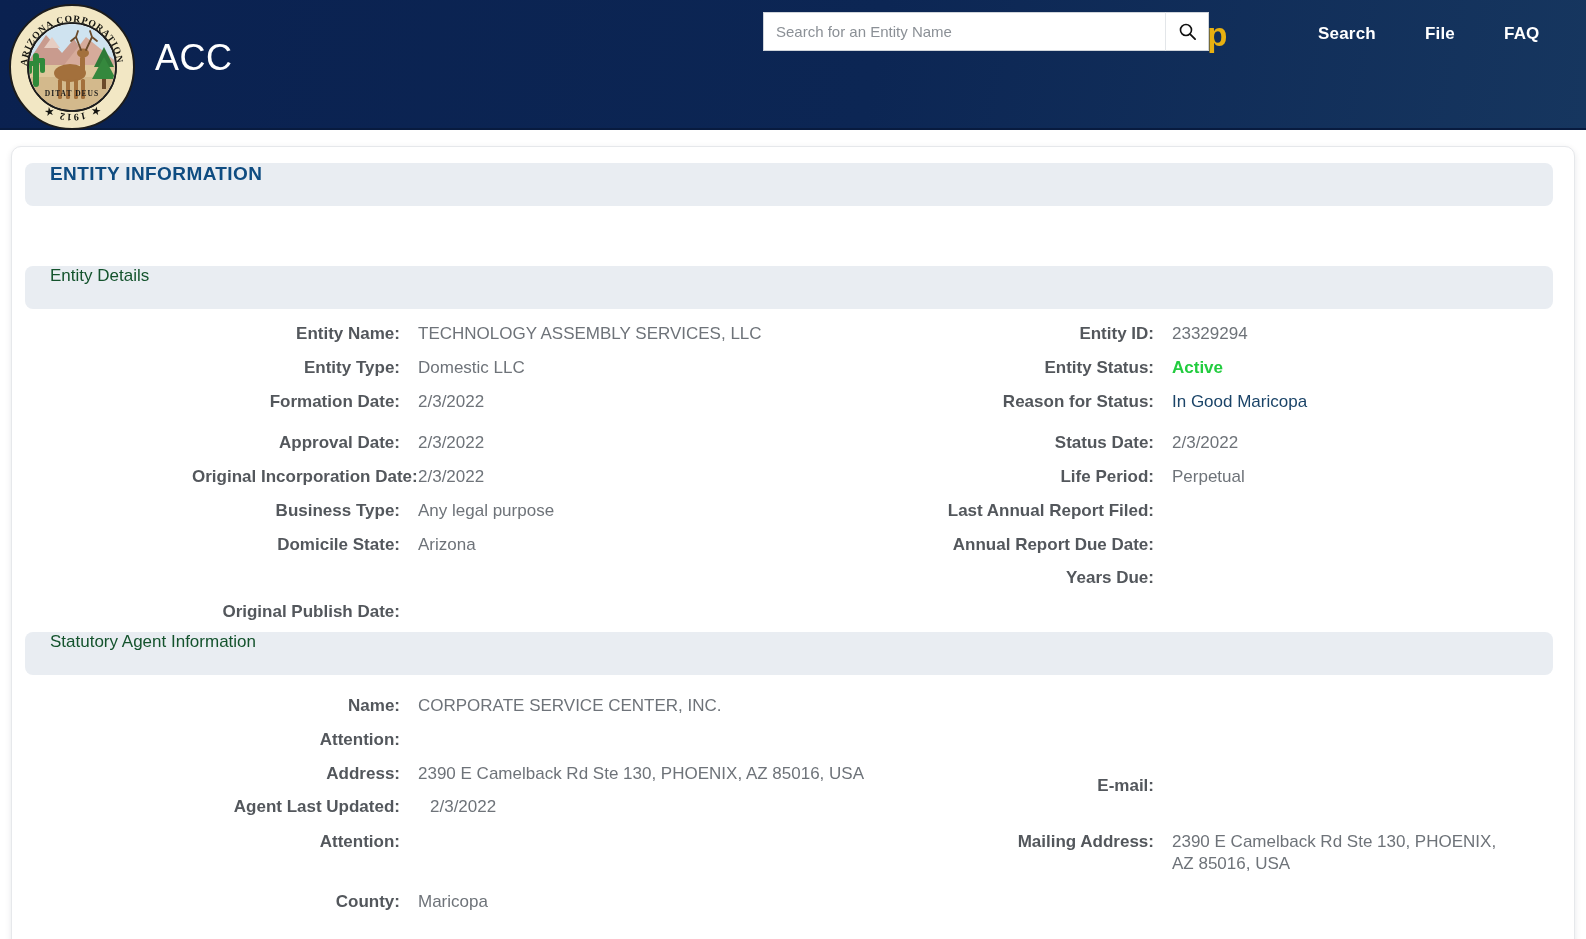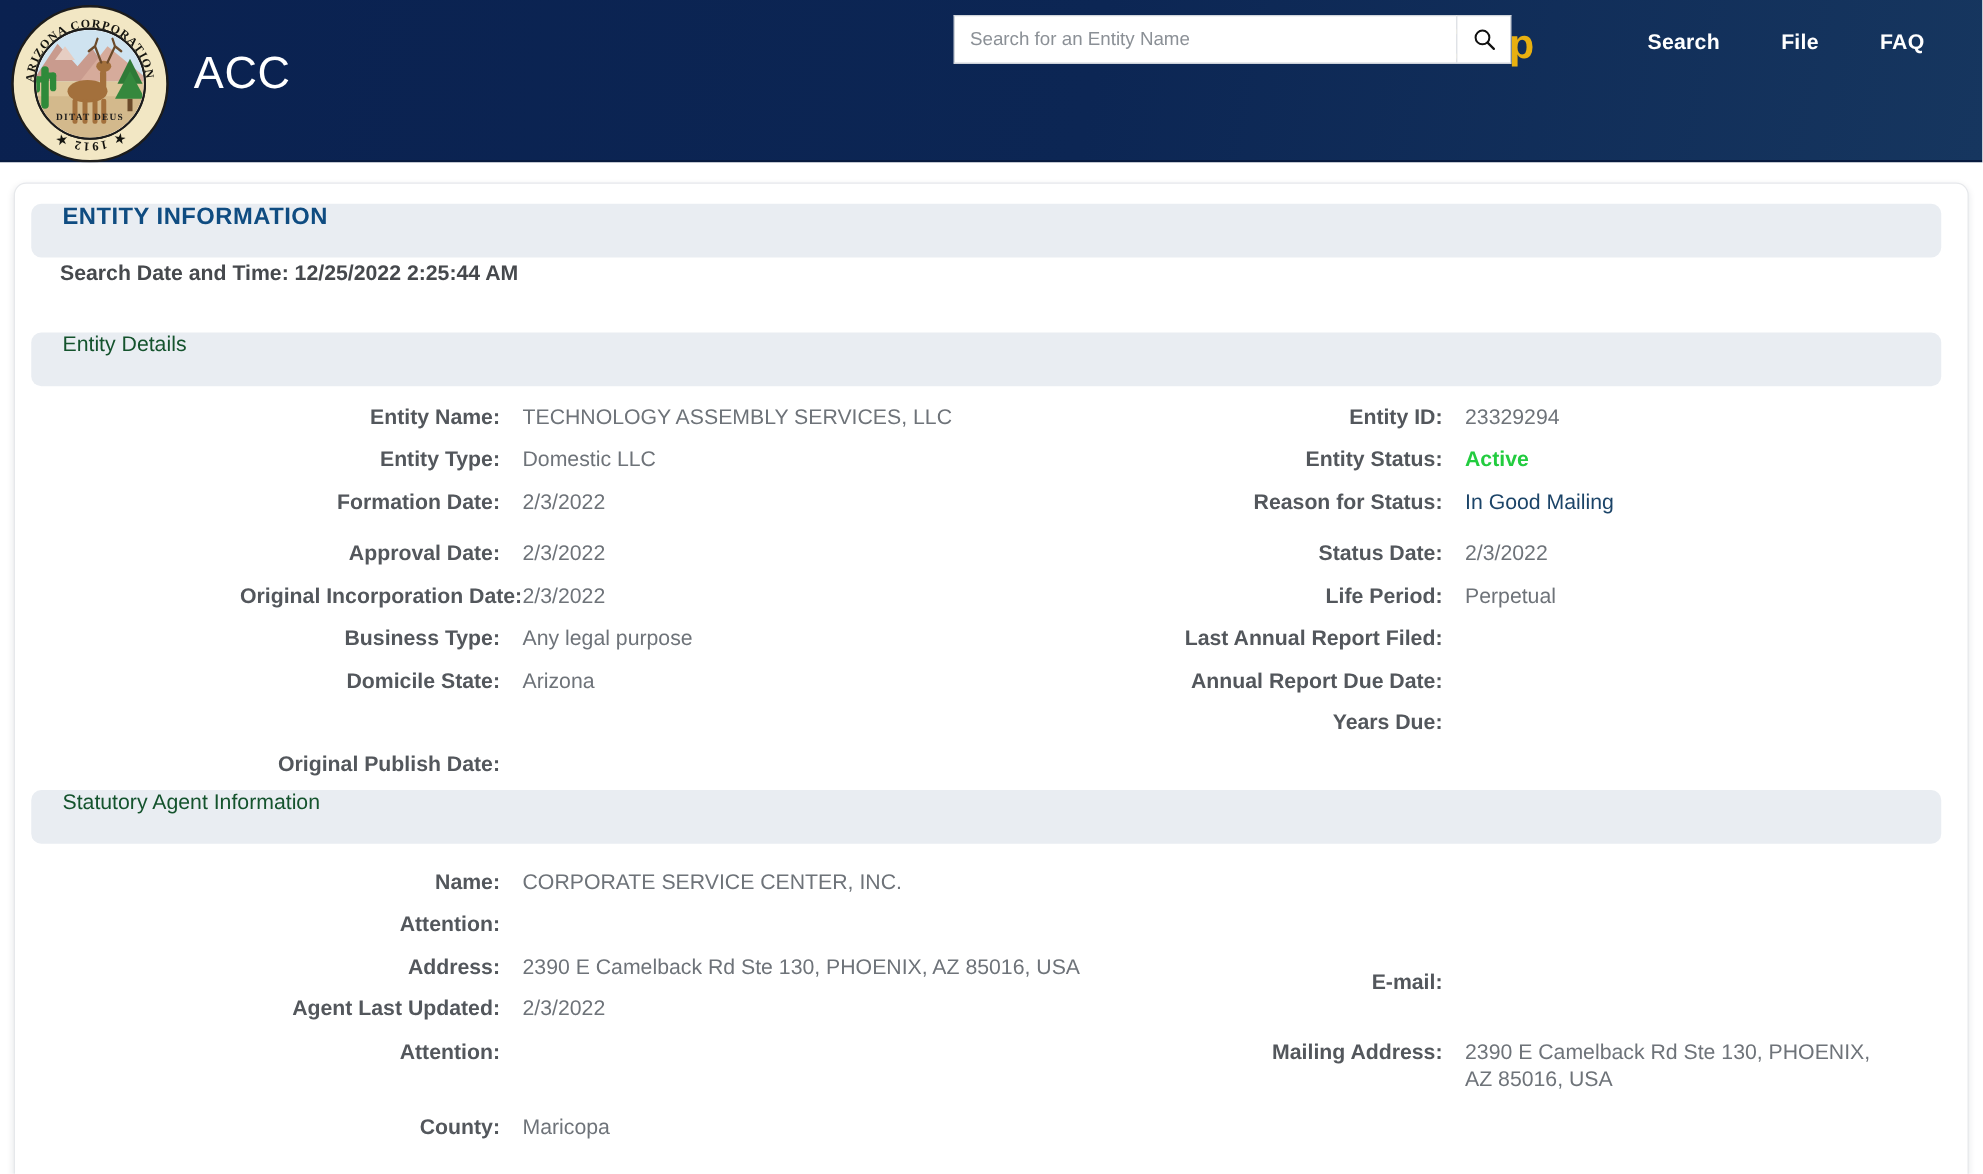--- a/index.html
+++ b/index.html
@@ -291,21 +291,20 @@
   </nav>
 </div>
 
 <div class="page-body">
   <div class="card">
 
     <div class="band" style="top:16px;">
       <span class="band-title">ENTITY INFORMATION</span>
     </div>
 
-    <div class="search-meta" style="left:36px; top:62px; position:absolute;">Search Date and Time: 12/25/2022 2:25:44 AM</div>
 
     <div class="band" style="top:119px;">
       <span class="band-sub">Entity Details</span>
     </div>
 
     <div class="field-row col-left" style="top:176px;">
       <span class="fl">Entity Name:</span>
       <span class="fv">TECHNOLOGY ASSEMBLY SERVICES, LLC</span>
     </div>
     <div class="field-row col-left" style="top:210px;">
@@ -340,21 +339,21 @@
     <div class="field-row col-right" style="top:176px;">
       <span class="fl">Entity ID:</span>
       <span class="fv">23329294</span>
     </div>
     <div class="field-row col-right" style="top:210px;">
       <span class="fl">Entity Status:</span>
       <span class="fv status-active">Active</span>
     </div>
     <div class="field-row col-right" style="top:244px;">
       <span class="fl">Reason for Status:</span>
-      <span class="fv status-link">In Good Mailing</span>
+      <span class="fv status-link">In Good Maricopa</span>
     </div>
     <div class="field-row col-right" style="top:285px;">
       <span class="fl">Status Date:</span>
       <span class="fv">2/3/2022</span>
     </div>
     <div class="field-row col-right" style="top:319px;">
       <span class="fl">Life Period:</span>
       <span class="fv">Perpetual</span>
     </div>
     <div class="field-row col-right" style="top:353px;">
@@ -379,21 +378,21 @@
       <span class="fv">CORPORATE SERVICE CENTER, INC.</span>
     </div>
     <div class="field-row col-left" style="top:582px;">
       <span class="fl">Attention:</span>
       <span class="fv"></span>
     </div>
     <div class="field-row col-left" style="top:616px;">
       <span class="fl">Address:</span>
       <span class="fv">2390 E Camelback Rd Ste 130, PHOENIX, AZ 85016, USA</span>
     </div>
-    <div class="field-row col-left" style="top:649px;">
+    <div class="field-row col-left" style="top:649px;gap:12px;">
       <span class="fl">Agent Last Updated:</span>
       <span class="fv">2/3/2022</span>
     </div>
     <div class="field-row col-left" style="top:684px;">
       <span class="fl">Attention:</span>
       <span class="fv"></span>
     </div>
     <div class="field-row col-left" style="top:744px;">
       <span class="fl">County:</span>
       <span class="fv">Maricopa</span>

